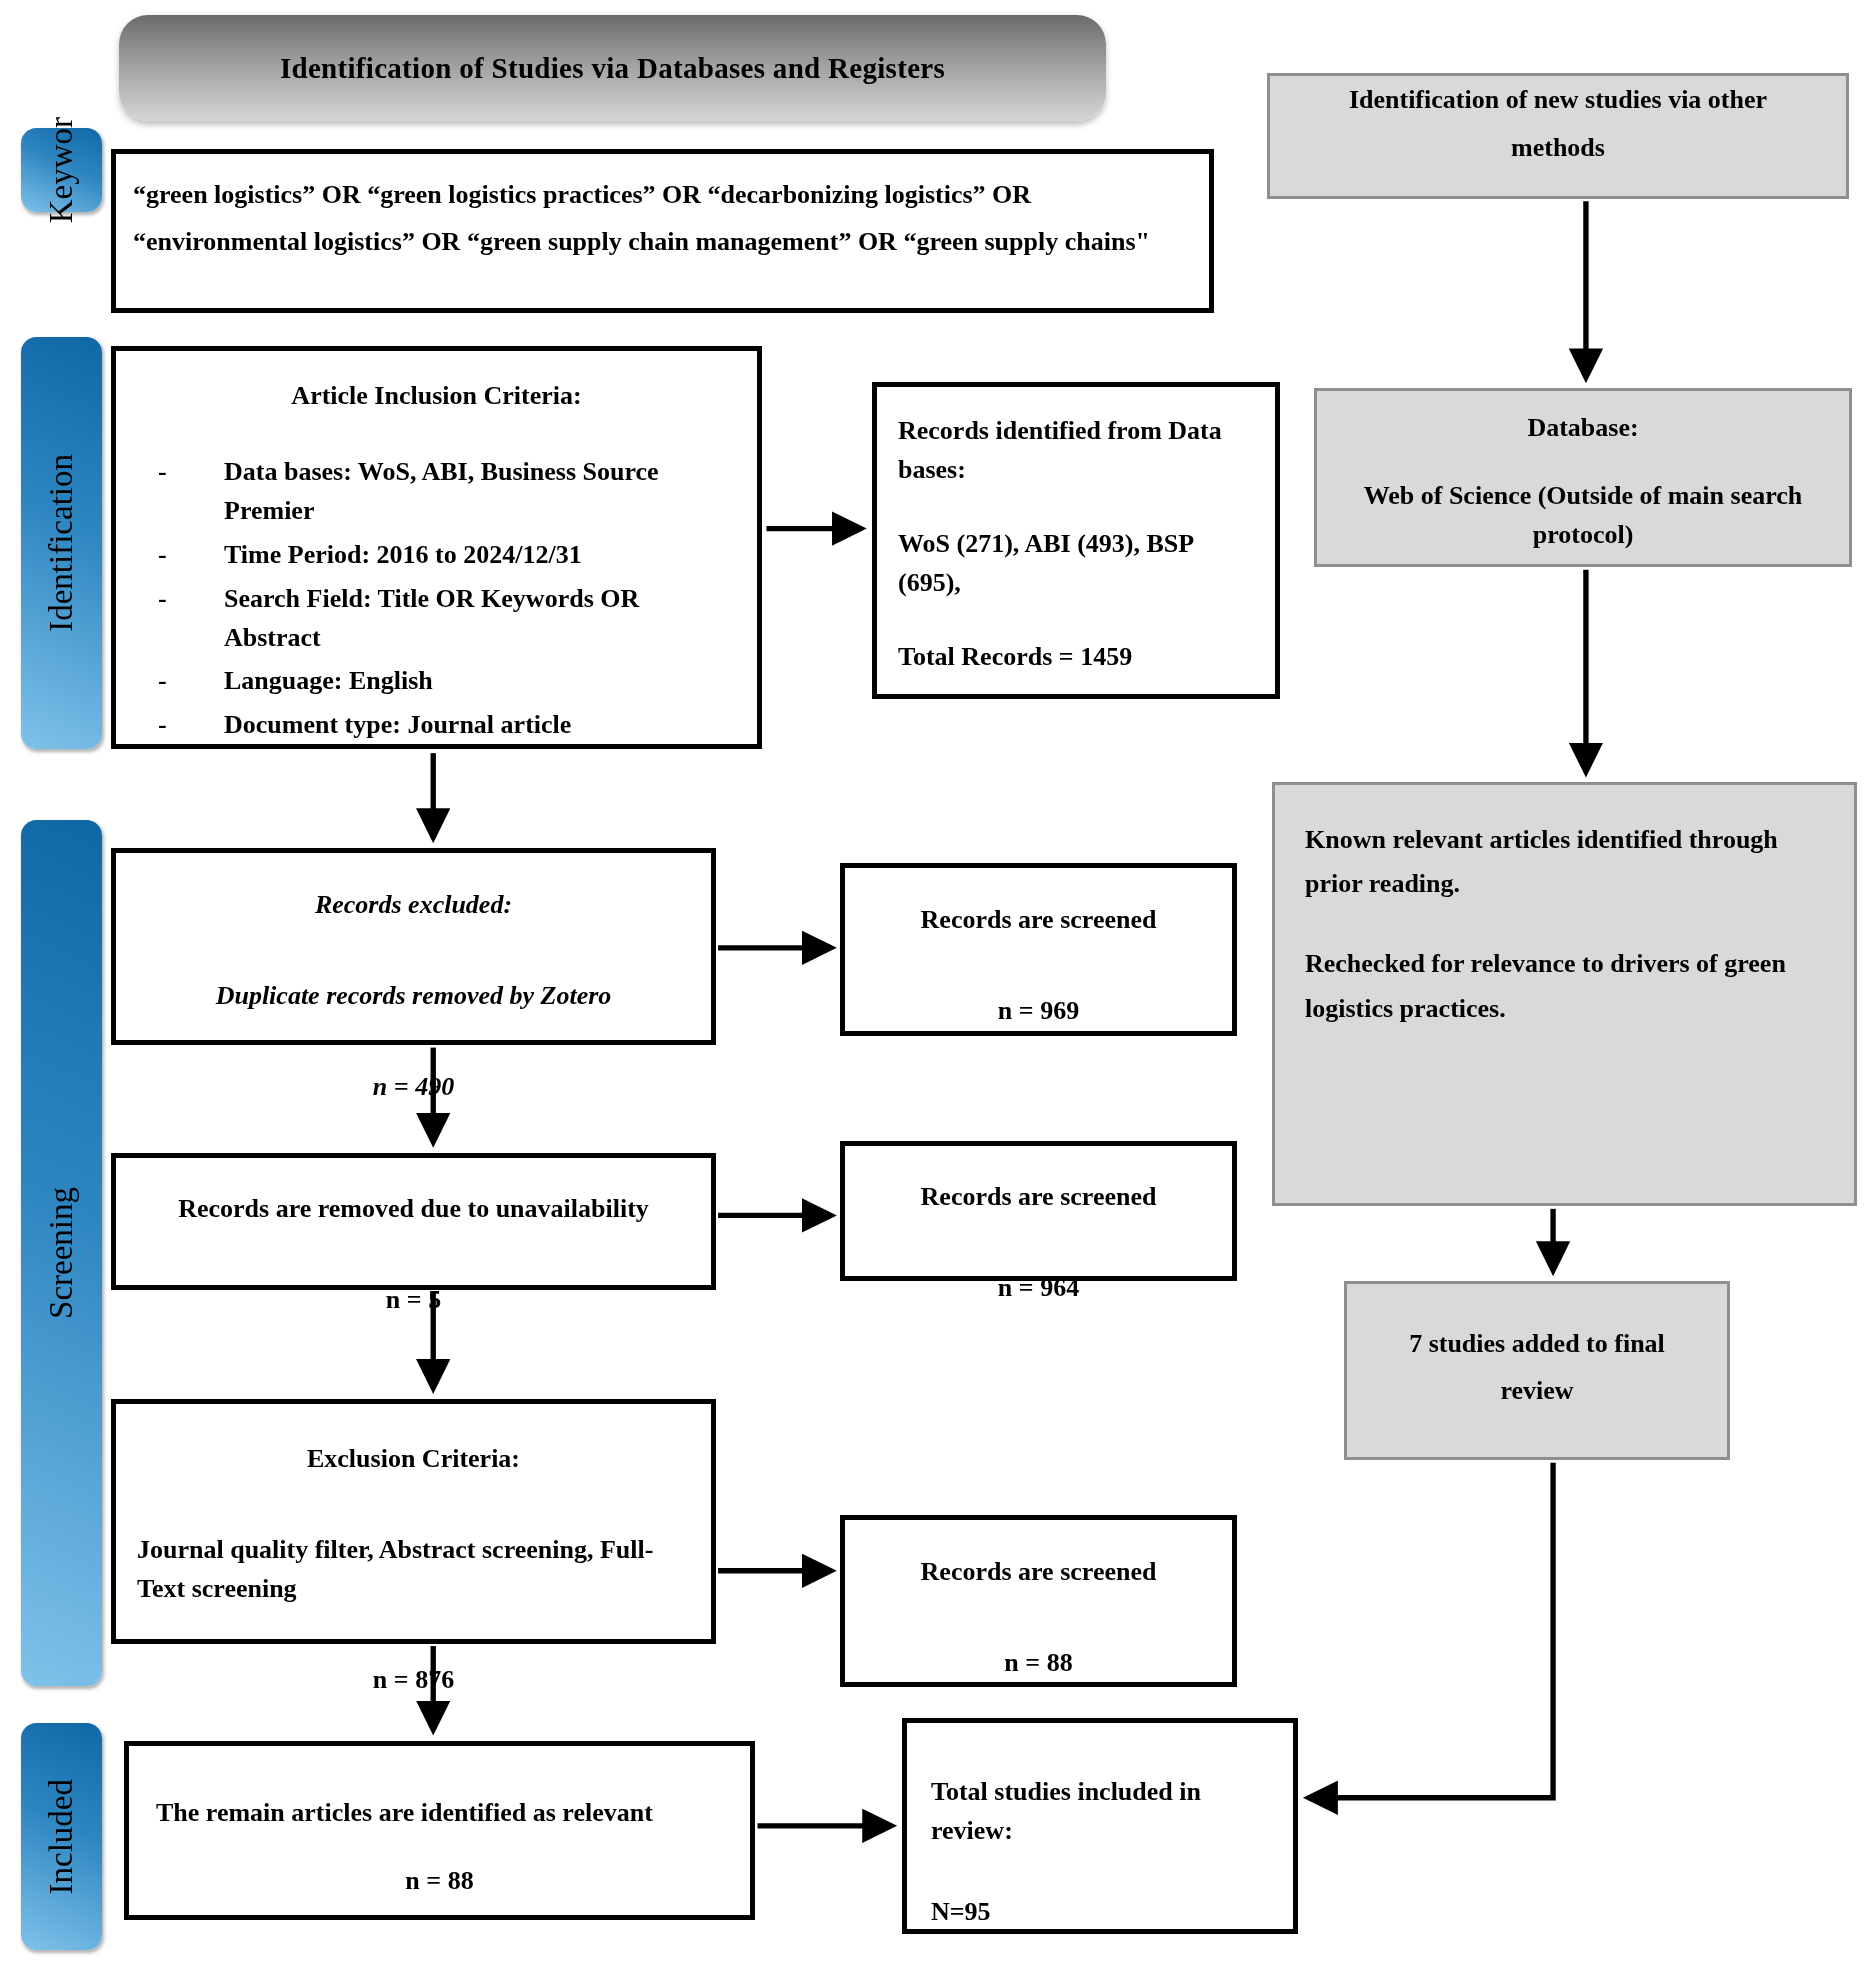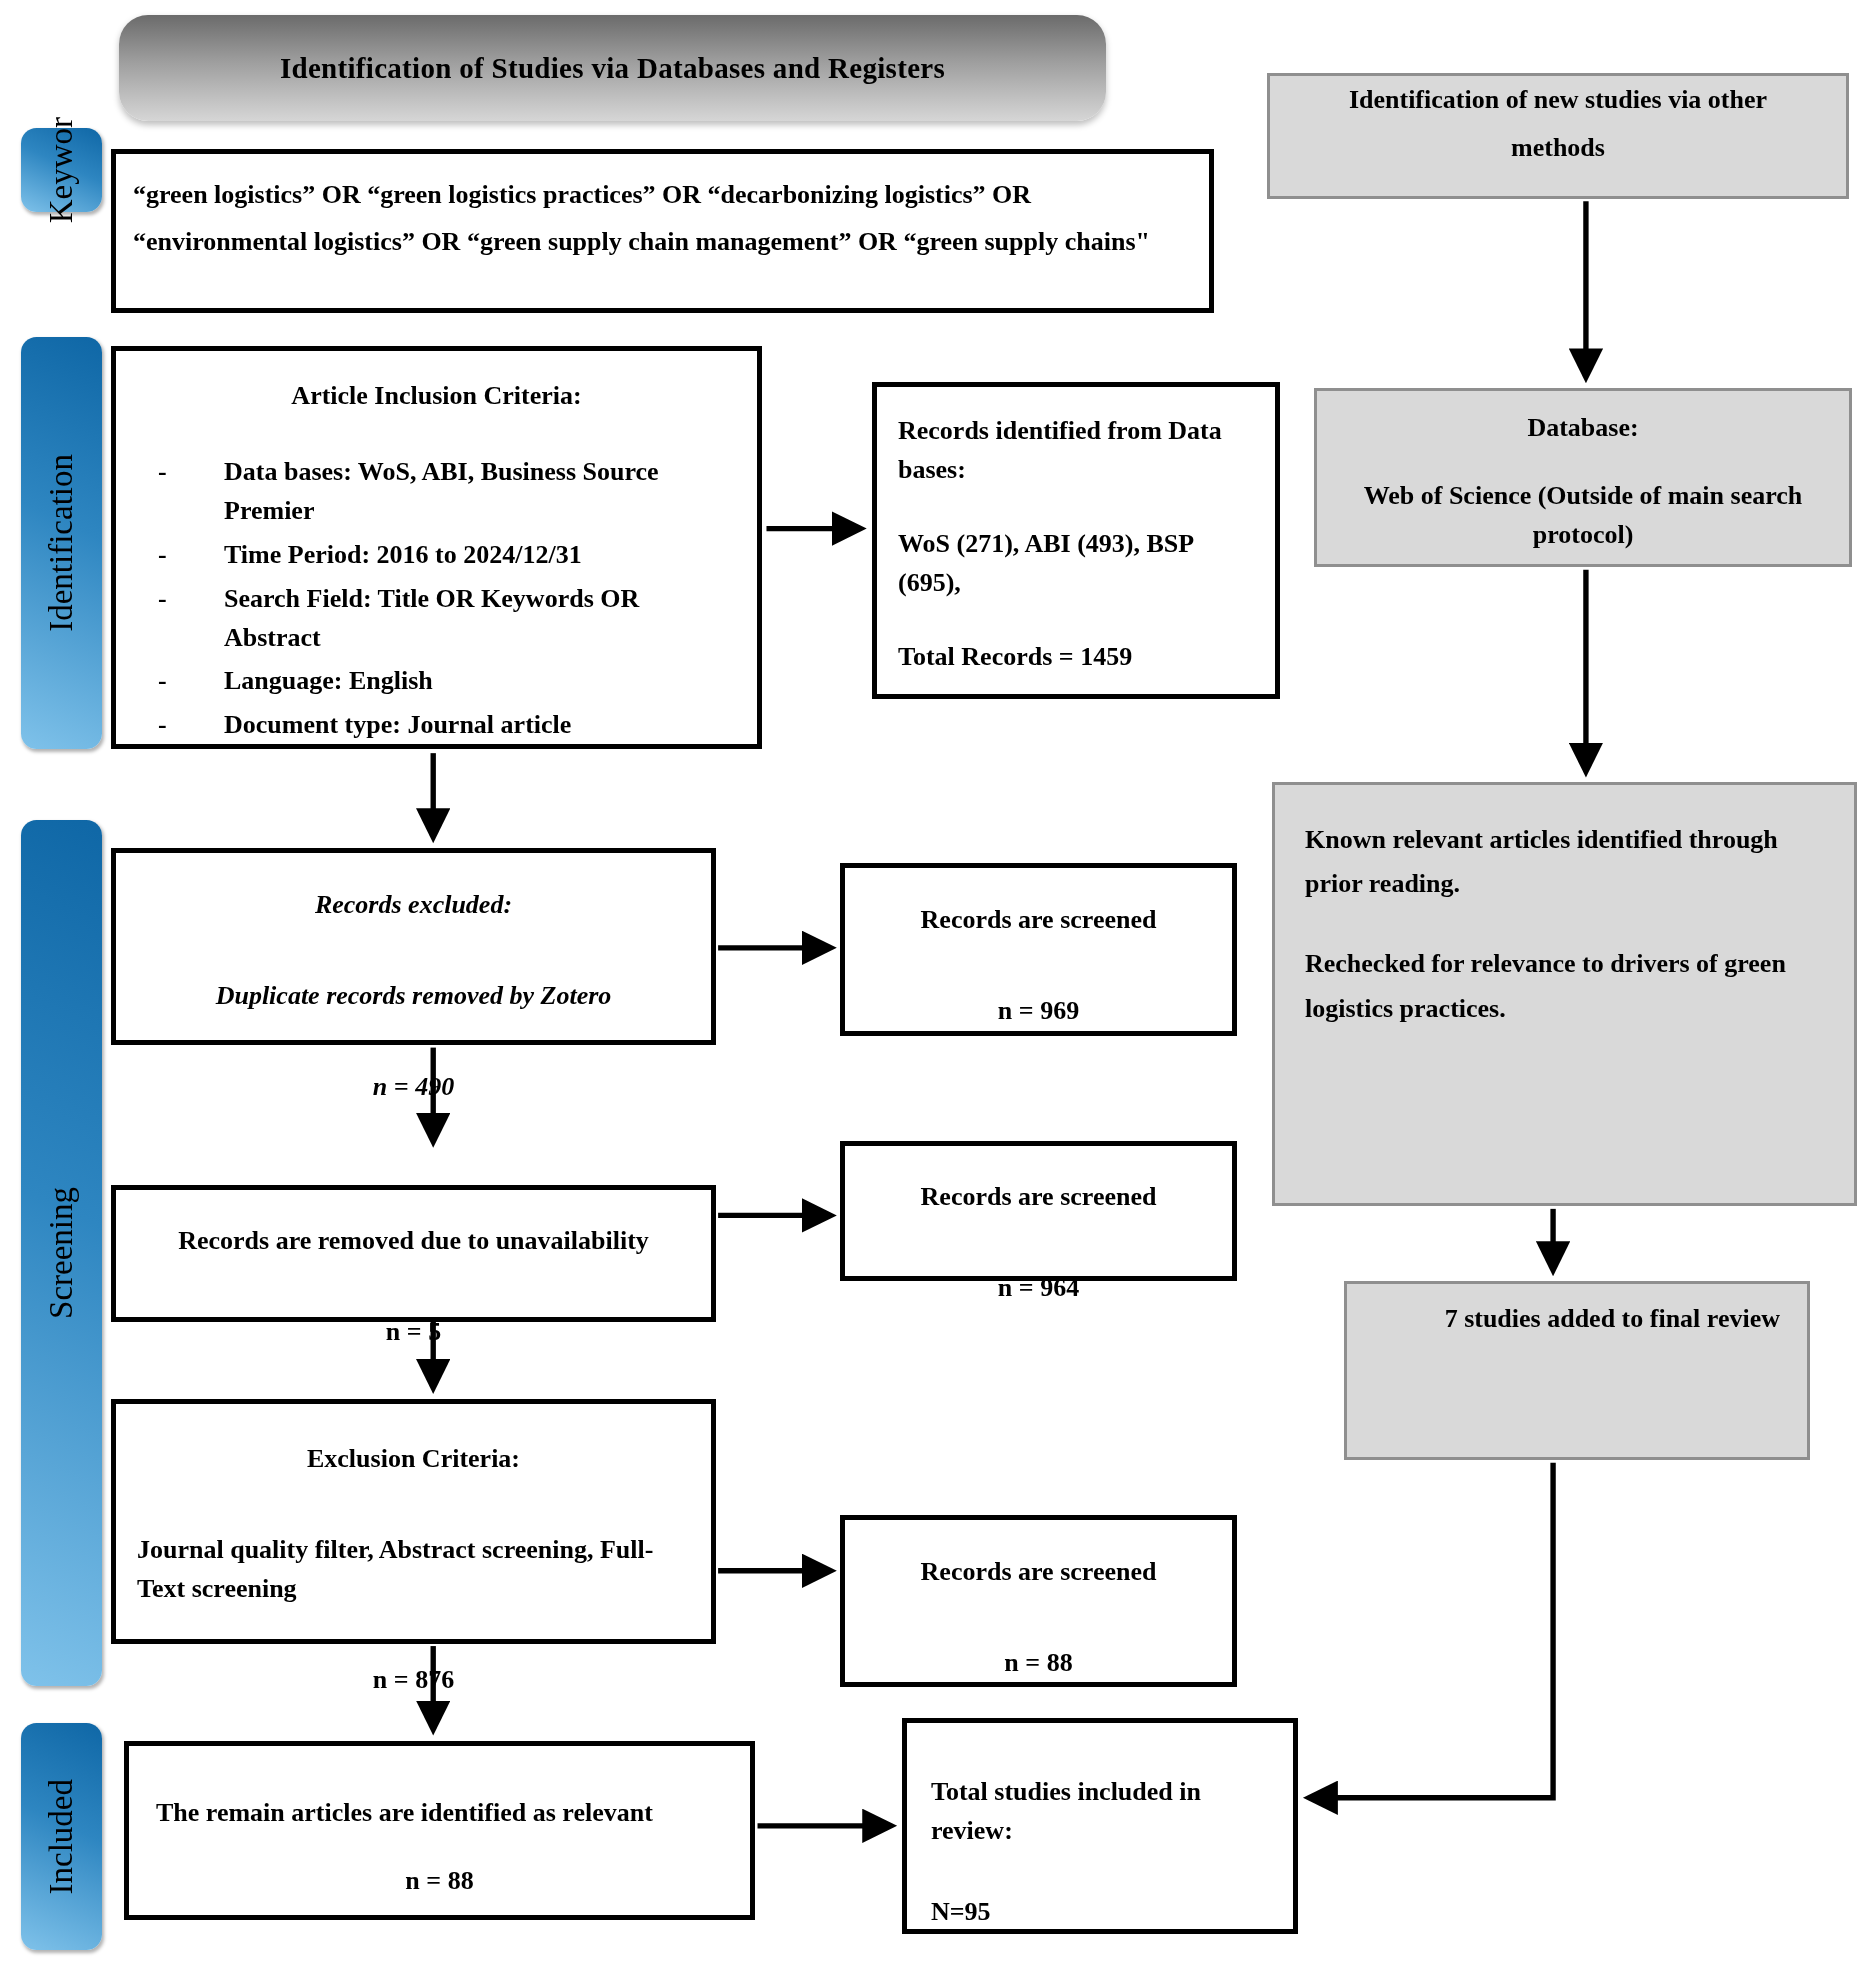--- a/index.html
+++ b/index.html
@@ -56,24 +56,24 @@
   #records-identified-box{left:872px;top:382px;width:408px;height:317px;padding:24px 21px;}
   #records-identified-box p{margin:0 0 35px 0;}
   #records-identified-box p:last-child{margin:0;}
   #boxA{left:1267px;top:73px;width:582px;height:126px;display:flex;align-items:flex-start;justify-content:center;text-align:center;padding:0 36px;line-height:1.85;}
   #database-box{left:1314px;top:388px;width:538px;height:179px;text-align:center;padding:16.7px 30px;}
   #database-box p{margin:0 0 29px 0;}
   #database-box p:last-child{margin:0;}
   #known-box{left:1272px;top:782px;width:585px;height:424px;padding:33px 30px;text-align:left;line-height:1.7;}
   #known-box p{margin:0 0 36px 0;}
   #known-box p:last-child{margin:0;}
-  #seven-box{left:1344px;top:1281px;width:466px;height:179px;padding:12px 27px;text-align:right;line-height:1.8;}
+  #seven-box{left:1344px;top:1281px;width:386px;height:179px;padding:37px 27px;text-align:center;line-height:1.8;}
   #excluded-box{left:111px;top:848px;width:605px;height:197px;display:flex;flex-direction:column;justify-content:space-evenly;text-align:center;padding:6px 18px;font-style:italic;}
   #screened1-box{left:840px;top:863px;width:397px;height:173px;display:flex;flex-direction:column;justify-content:space-evenly;text-align:center;padding:6px 12px;}
-  #unavailable-box{left:111px;top:1153px;width:605px;height:137px;display:flex;flex-direction:column;justify-content:space-evenly;text-align:center;padding:4.8px 15px;margin-top:32px;}
+  #unavailable-box{left:111px;top:1153px;width:605px;height:137px;display:flex;flex-direction:column;justify-content:space-evenly;text-align:center;padding:4.8px 15px;}
   #screened2-box{left:840px;top:1141px;width:397px;height:140px;display:flex;flex-direction:column;justify-content:space-evenly;text-align:center;padding:4.8px 12px;}
   #exclusion-box{left:111px;top:1399px;width:605px;height:245px;display:flex;flex-direction:column;justify-content:space-evenly;padding:9px 21px;}
   #exclusion-box .title{text-align:center;}
   #exclusion-box .body{text-align:left;}
   #exclusion-box .n{text-align:center;}
   #screened3-box{left:840px;top:1515px;width:397px;height:172px;display:flex;flex-direction:column;justify-content:space-evenly;text-align:center;padding:6px 12px;}
   #remain-box{left:124px;top:1741px;width:631px;height:179px;padding:21px 27px;}
   #remain-box .n{text-align:center;margin-top:29px;}
   #total-box{left:902px;top:1718px;width:396px;height:216px;padding:23px 24px;}
   #total-box .n{margin-top:42px;}

